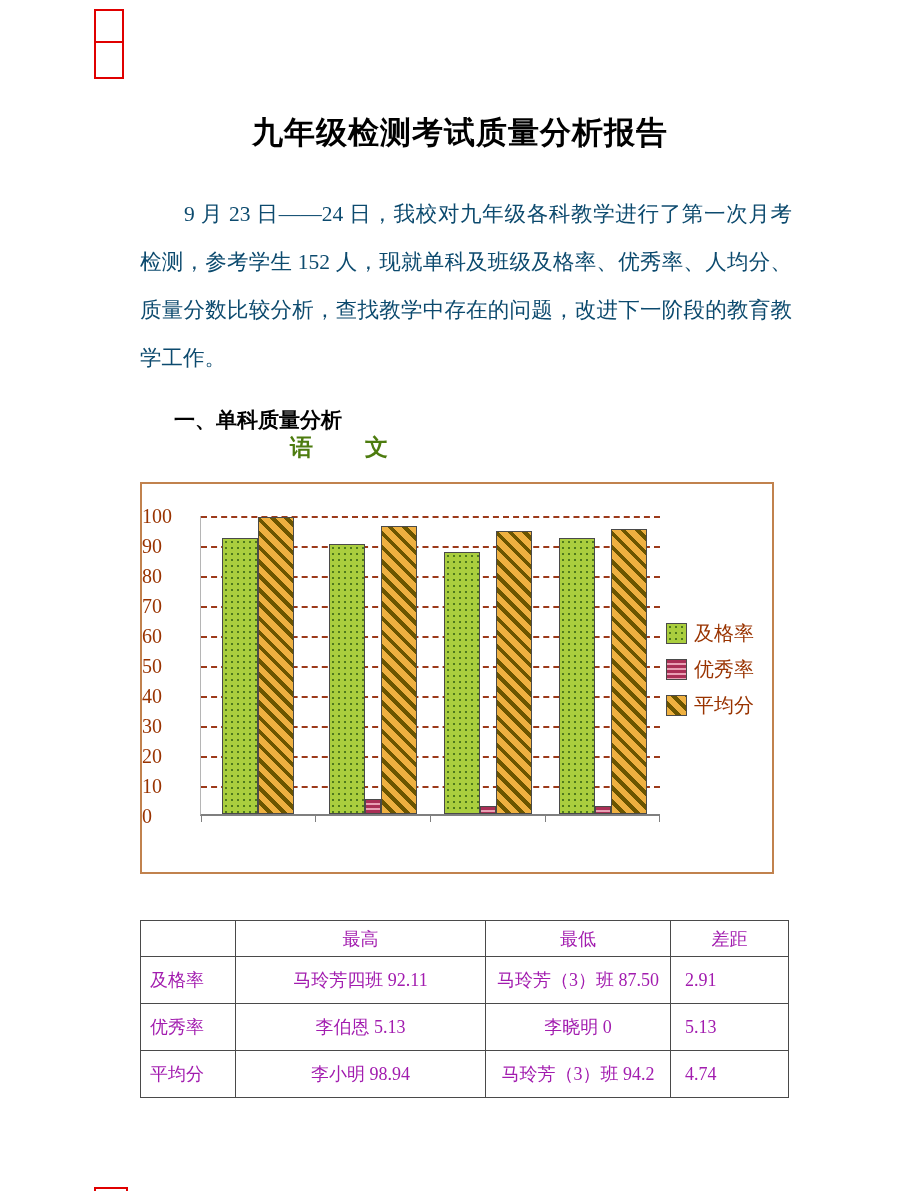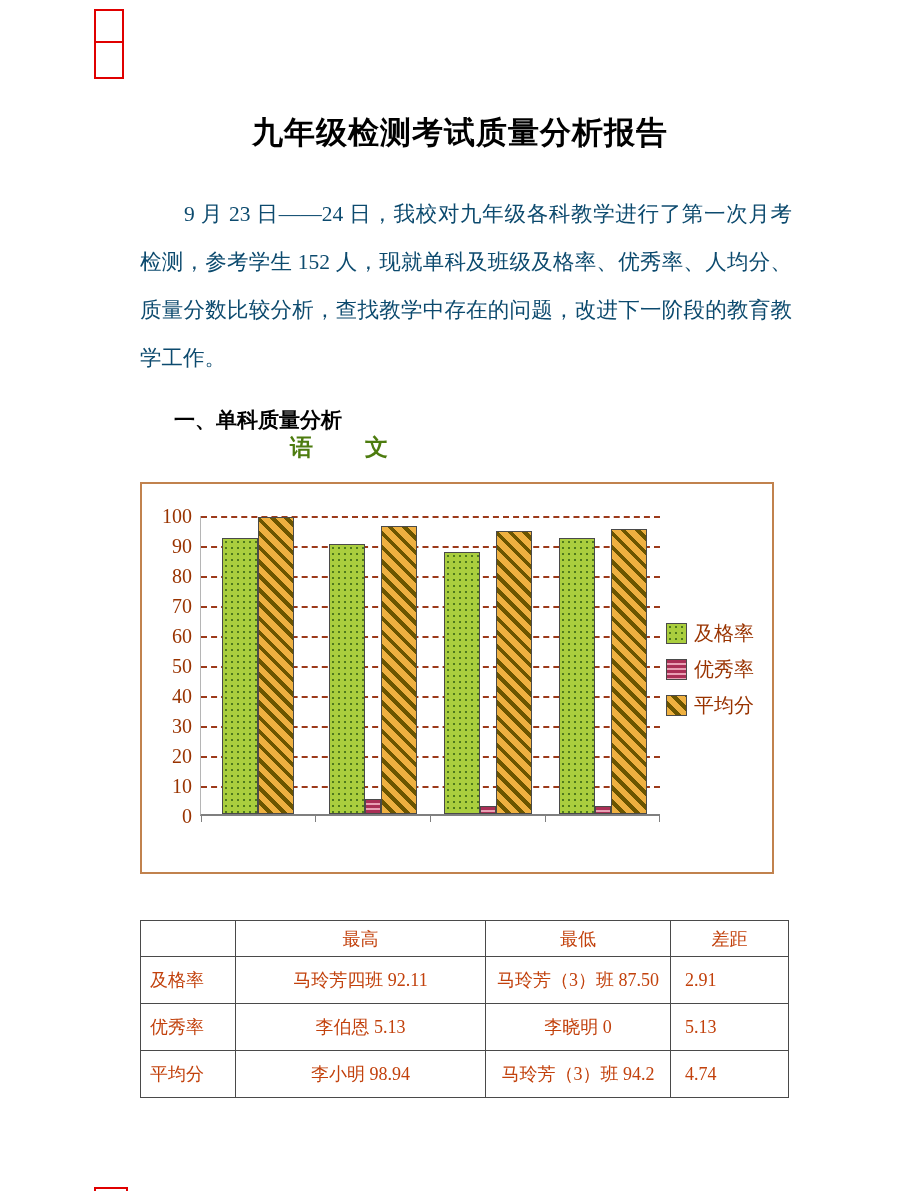--- a/index.html
+++ b/index.html
@@ -45,21 +45,21 @@
   
   .chart-box {
     position:absolute; left:140px; top:478px; width:634px; height:392px;
     border:2px solid #c1824e; background:#fff;
   }
   .y-axis {
     position:absolute; left:0; top:21px; width:50px; height:322px;
     display:flex; flex-direction:column; justify-content:space-between;
   }
   .y-axis span {
-    display:block; height:22px; line-height:22px; text-align:right;
+    display:block; height:22px; line-height:22px; 
     font-size:20px; color:#993300;
   }
   .plot {
     position:absolute; left:58px; top:32px; width:460px; height:300px;
     border-bottom:2px solid #7f7f7f; border-left:1px solid #b5b5b5;
   }
   .gl { position:absolute; left:0; right:0; height:0; border-top:2px dashed #9c3a1a; }
   .xt { position:absolute; bottom:-8px; width:1px; height:8px; background:#7f7f7f; }
   .groups {
     position:absolute; left:0; right:0; top:0; bottom:0;
@@ -92,21 +92,21 @@
     display:flex; flex-direction:column; gap:9px;
   }
   .legend-item { display:flex; align-items:center; gap:7px; }
   .swatch { width:21px; height:21px; display:inline-block; border:1px solid #4a4a4a; }
   .legend-label { font-size:20px; color:#993300; }
 
   
   .summary-table {
     position:absolute; left:140px; top:916px;
     border-collapse:collapse; table-layout:fixed;
-    font-size:18px; color:#c2410c;
+    font-size:18px; color:#a21caf;
   }
   .summary-table th, .summary-table td {
     border:1px solid #4a4a4a; font-weight:normal;
     text-align:center; vertical-align:middle; padding:0 4px;
   }
   .summary-table thead th { height:36px; }
   .summary-table tbody td { height:47px; }
   .summary-table .row-label { text-align:left; padding-left:9px; }
   .summary-table .gap-cell { text-align:left; padding-left:14px; }
 </style>

